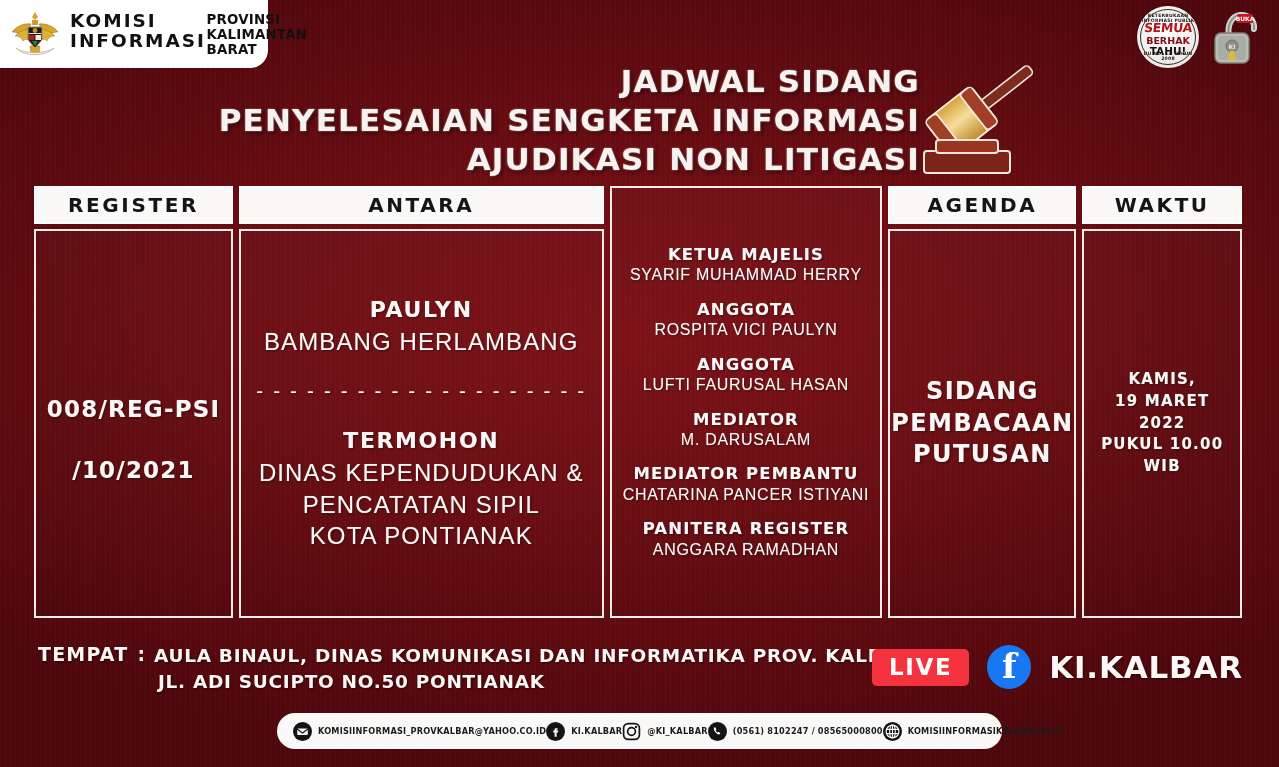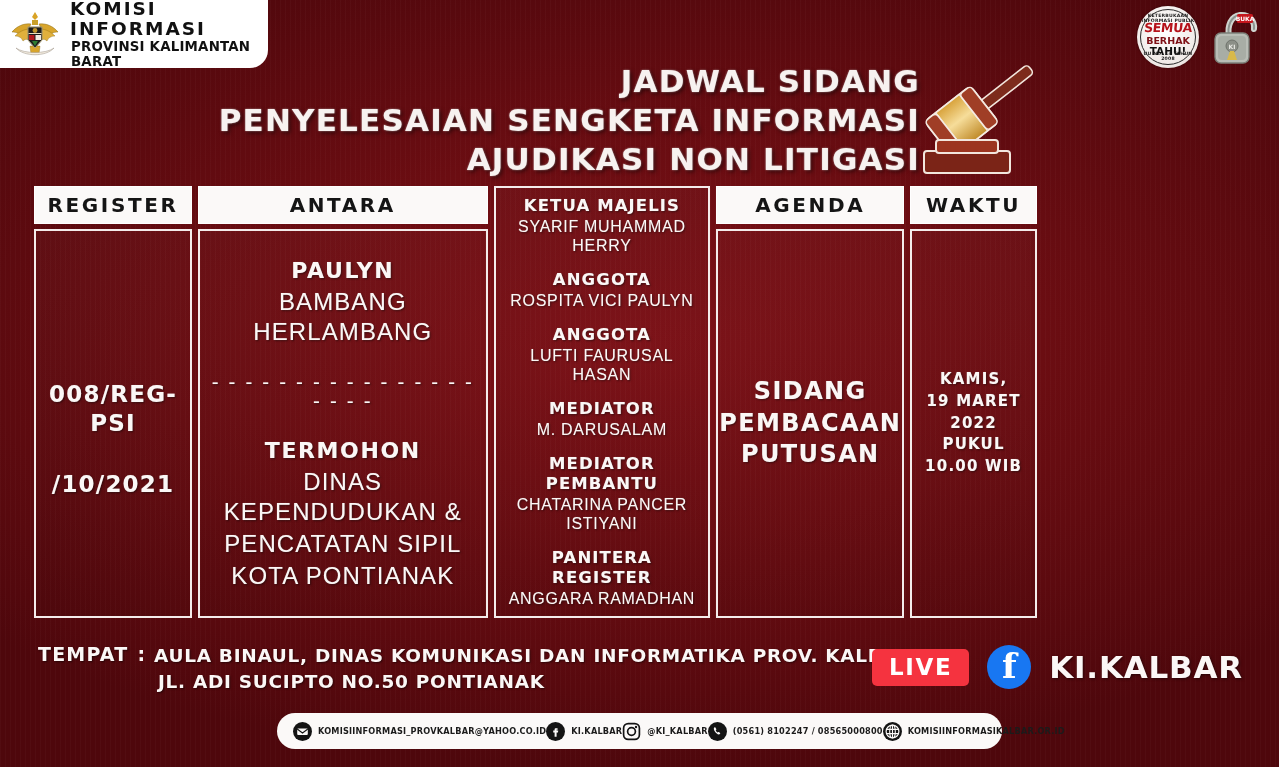--- a/index.html
+++ b/index.html
@@ -37,21 +37,21 @@
     left: 0; top: 0;
     width: 268px; height: 68px;
     background: #ffffff;
     border-bottom-right-radius: 18px;
     display: flex;
     align-items: center;
     padding-left: 8px;
     gap: 8px;
   }
   .garuda { width: 54px; height: 52px; flex: 0 0 54px; }
-  .logo-text { display: flex; flex-direction: column; justify-content: center; }
+  .logo-text { display: flex; flex-direction: row; justify-content: center; }
   .logo-l1 {
     font-size: 18.5px; font-weight: bold; color: #111;
     letter-spacing: 2.0px; line-height: 1.05;
     font-family: "DejaVu Sans", sans-serif;
   }
   .logo-l2 {
     font-size: 13.5px; font-weight: bold; color: #111;
     letter-spacing: 0.2px; line-height: 1.1; margin-top: 1px;
     font-family: "DejaVu Sans", sans-serif;
     transform: scaleX(0.99);
@@ -118,21 +118,21 @@
   .t1 { font-size: 31px; }
   .t2 { font-size: 31px; }
   .t3 { font-size: 31px; }
 
   .gavel { position: absolute; left: 918px; top: 55px; width: 150px; height: 125px; }
 
   
   .table-wrap {
     position: absolute;
     left: 34px; top: 186px;
-    width: 1003px; height: 432px;
+    width: 1208px; height: 432px;
     display: flex;
     gap: 6px;
   }
   .col { display: flex; flex-direction: column; gap: 5px; }
   .col-register { width: 202px; }
   .col-antara   { width: 370px; }
   .col-majelis  { width: 277px; }
   .col-agenda   { width: 188px; }
   .col-waktu    { width: 162px; }
 

